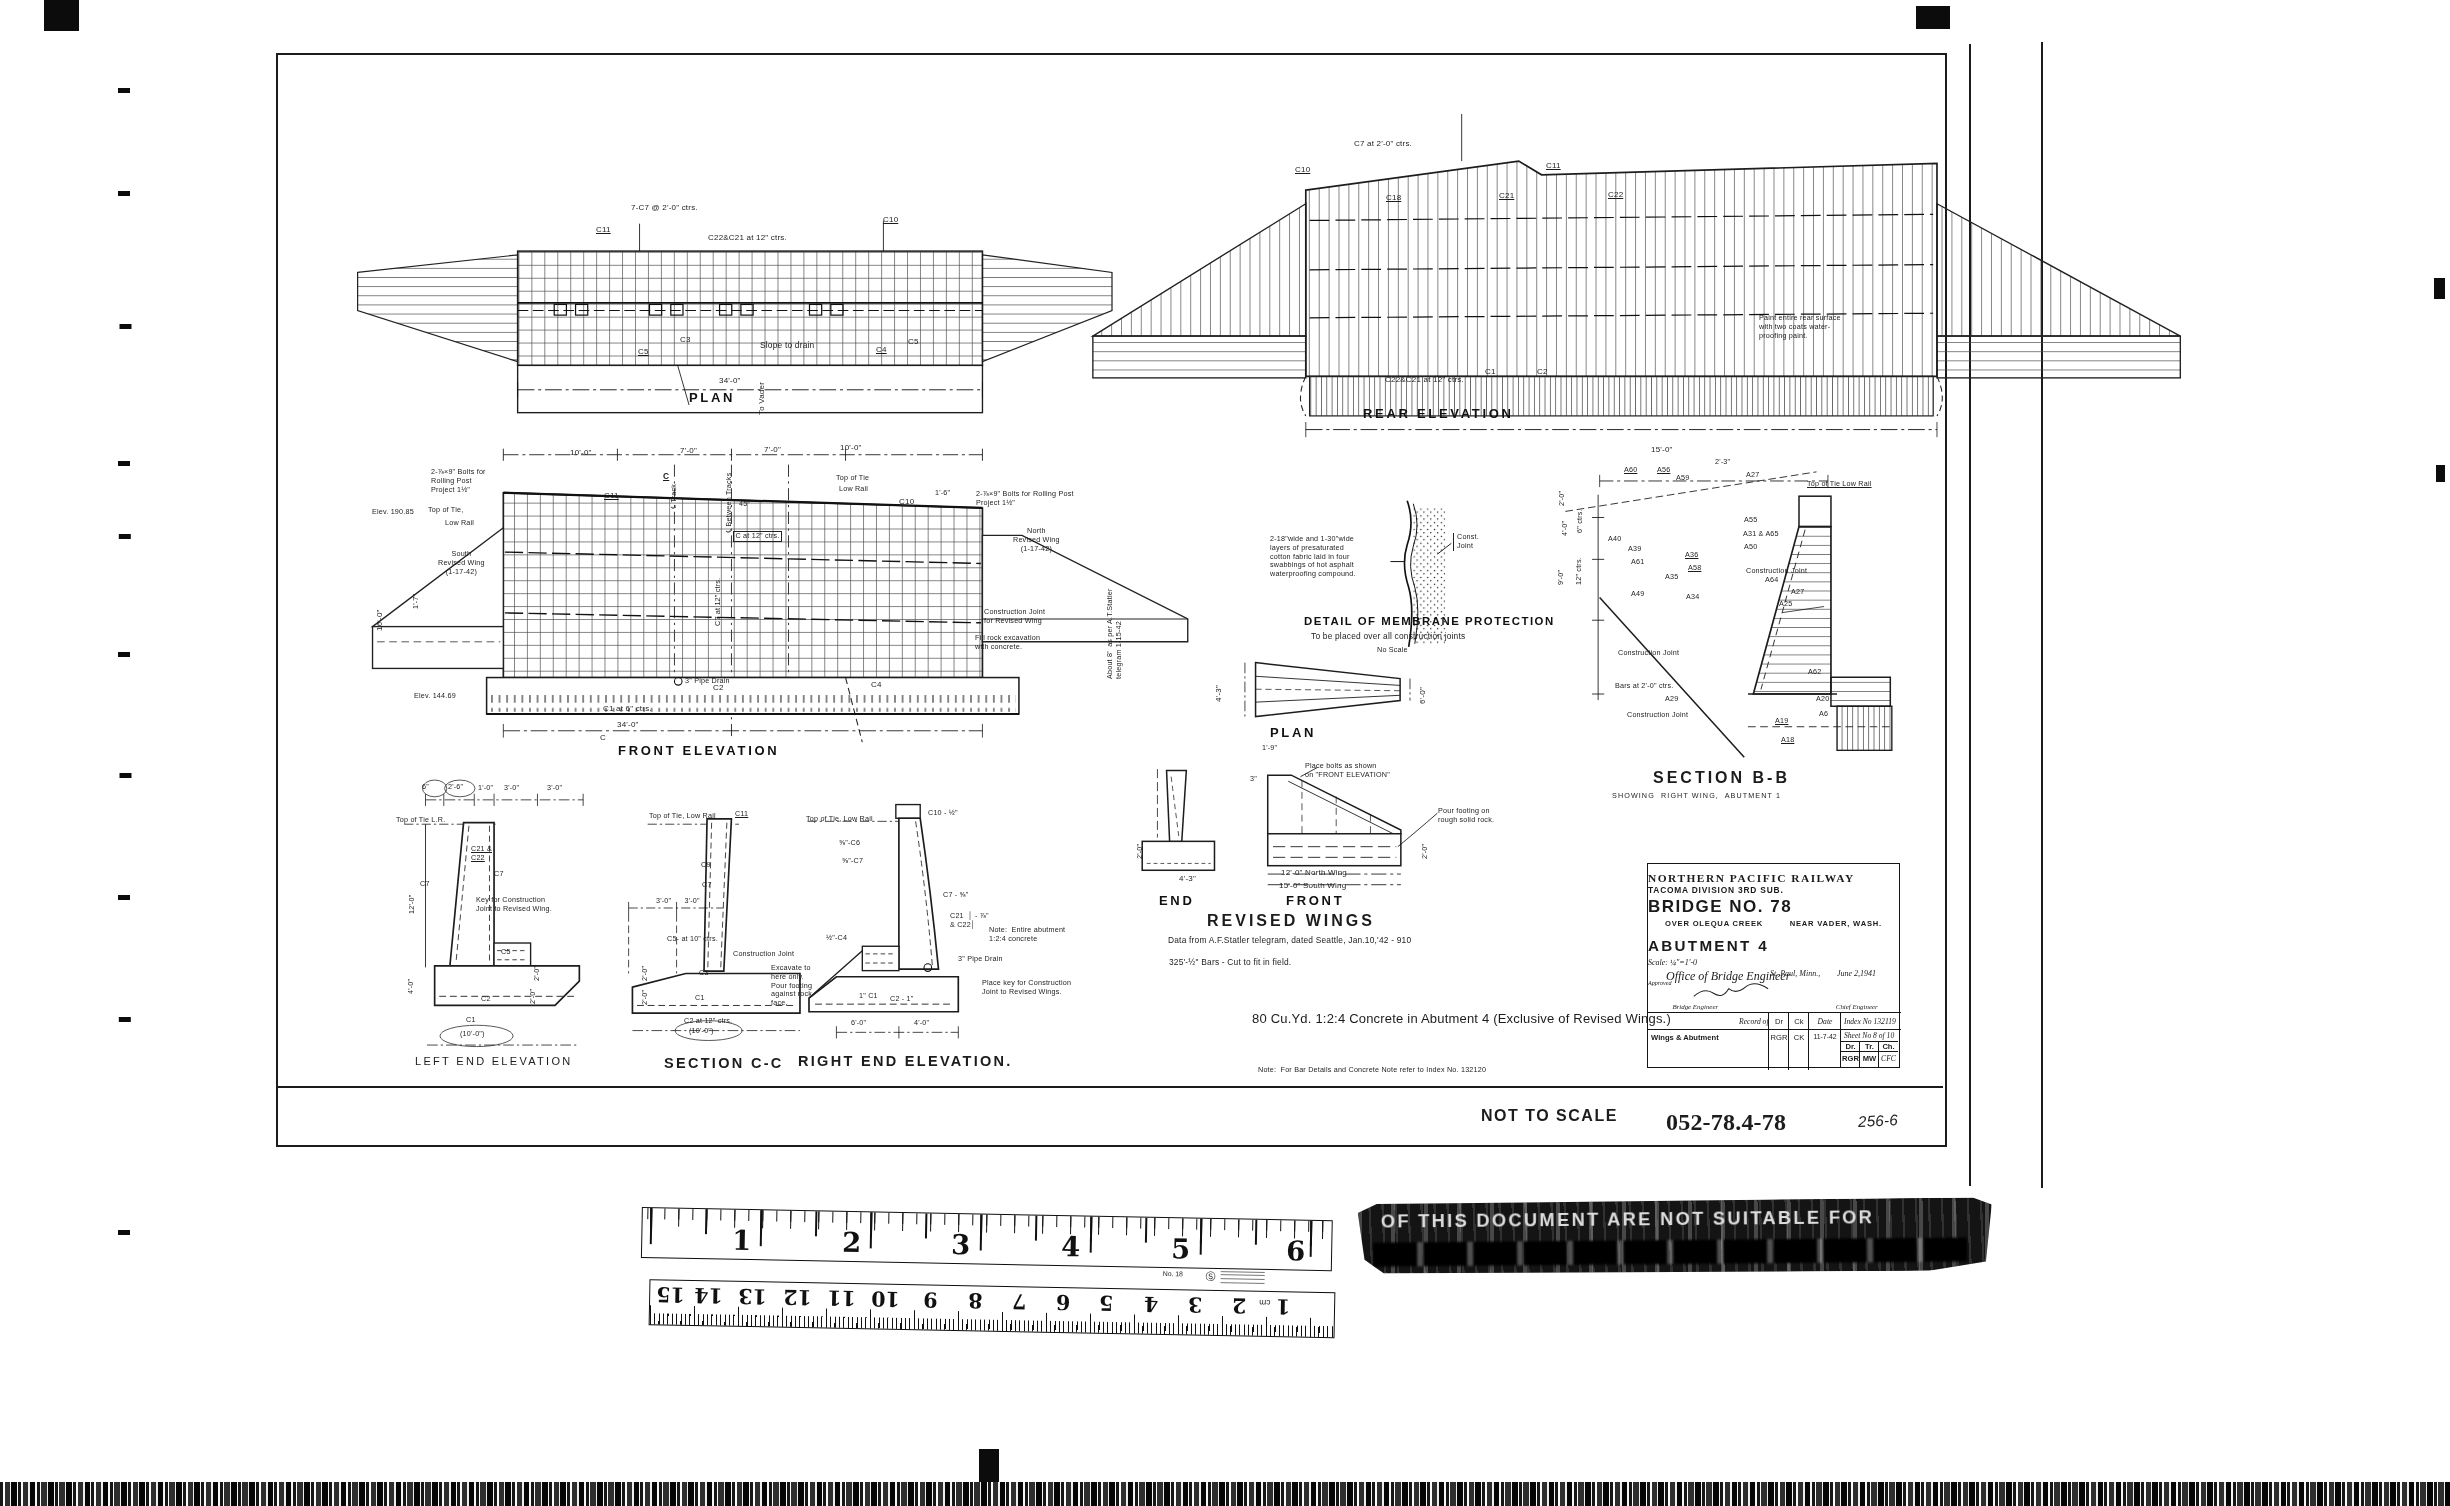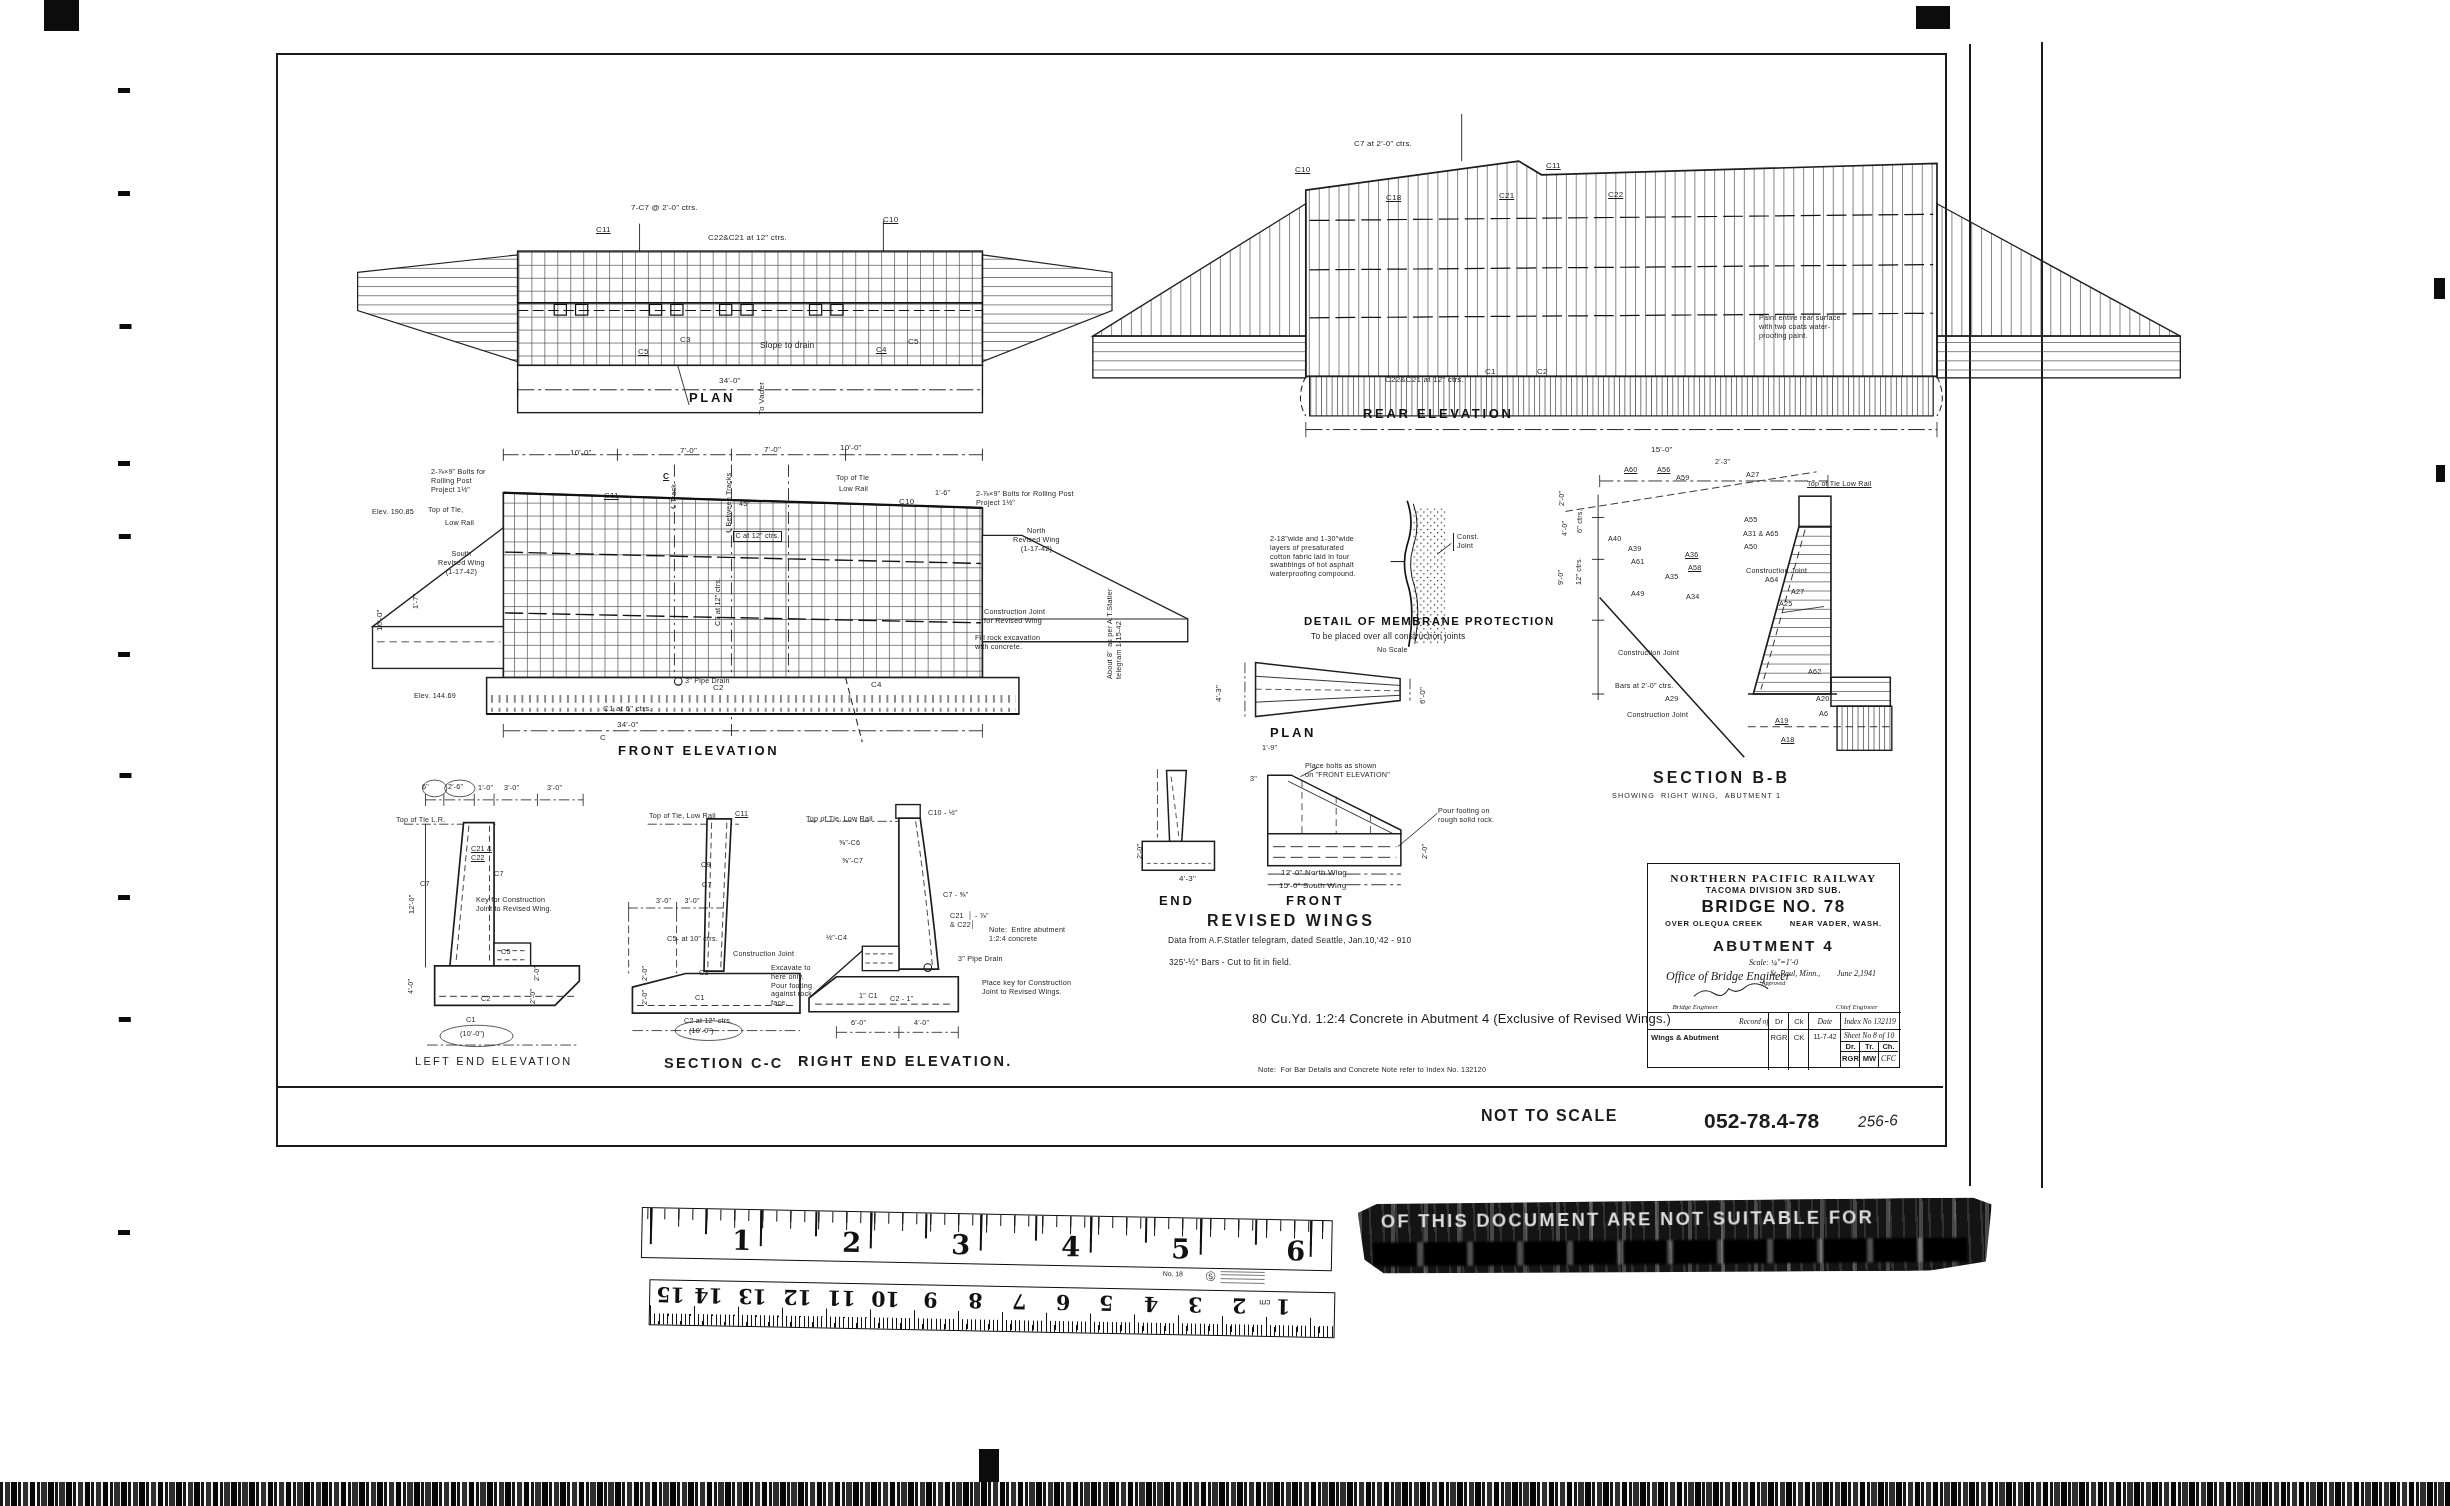--- a/index.html
+++ b/index.html
@@ -17,21 +17,21 @@
   svg{position:absolute;overflow:visible;}
   .sheet{position:absolute;border:2.3px solid #1b1b1b;background:transparent;}
   .line{position:absolute;background:#1b1b1b;}
   .watermark{position:absolute;left:97px;top:7.6px;font-size:36px;font-weight:600;
        letter-spacing:0.8px;color:rgba(255,255,255,.05);-webkit-text-stroke:1.5px #2b2b2b;
        text-shadow:0 0 0.8px #444;white-space:nowrap;font-family:"Liberation Sans",sans-serif;}
   
   .tb{position:absolute;left:1647px;top:863px;width:251px;height:203px;border:1.9px solid #151515;}
   .tb .serifc{font-family:"Liberation Serif",serif;font-weight:bold;letter-spacing:1.5px;}
   .tb .it{font-family:"Liberation Serif",serif;font-style:italic;}
-  .tbrow{position:absolute;left:0;width:100%;text-align:center;}
+  .tbrow{position:absolute;left:0;width:100%;text-align:left;}
   .cell{position:absolute;border-left:1.5px solid #151515;border-top:1.5px solid #151515;
         font-size:7.6px;overflow:hidden;}
   
   .ruler-wrap{position:absolute;left:642px;top:1201px;width:697px;height:131px;
         transform:rotate(1.1deg);transform-origin:0 0;}
   .ruler-in{position:absolute;left:0;top:6.1px;width:689px;height:49px;background:#fff;
         border:1.9px solid #0e0e0e;
         background-image:
           repeating-linear-gradient(90deg,#111 0 1.2px,transparent 1.2px 14px),
           repeating-linear-gradient(90deg,#111 0 1.4px,transparent 1.4px 28px),
@@ -551,21 +551,21 @@
     <div class="cell it" style="left:192px;top:165px;width:57px;height:12.2px;padding-left:3px;line-height:12.2px">Sheet  No  8  of  10</div>
     <div class="cell" style="left:192px;top:177px;width:19px;height:10.7px;text-align:center;line-height:10.7px;font-weight:bold">Dr.</div>
     <div class="cell" style="left:211px;top:177px;width:19px;height:10.7px;text-align:center;line-height:10.7px;font-weight:bold">Tr.</div>
     <div class="cell" style="left:230px;top:177px;width:19px;height:10.7px;text-align:center;line-height:10.7px;font-weight:bold">Ch.</div>
     <div class="cell" style="left:192px;top:187px;width:19px;height:14.5px;text-align:center;line-height:14.5px;font-weight:bold">RGR</div>
     <div class="cell" style="left:211px;top:187px;width:19px;height:14.5px;text-align:center;line-height:14.5px;font-weight:bold">MW</div>
     <div class="cell it" style="left:230px;top:187px;width:19px;height:14.5px;text-align:center;line-height:14.5px">CFC</div>
   </div>
 
   <span class="lbl" style="left:1481px;top:1106px;font-size:16px;font-weight:bold;letter-spacing:1.5px">NOT TO SCALE</span>
-  <span class="lbl" style="left:1704px;top:1108px;font-size:21px;font-weight:bold;font-family:Liberation Sans, sans-serif">052-78.4-78</span>
+  <span class="lbl" style="left:1666px;top:1108px;font-size:24px;font-weight:bold;font-family:Liberation Serif, serif">052-78.4-78</span>
   <span class="lbl" style="left:1858px;top:1112px;font-size:15.2px;font-style:italic;transform:rotate(-3deg)">256-6</span>
 
   <div class="ruler-wrap">
     <div class="ruler-in">
       <span class="inch-num" style="left:90px">1</span>
       <span class="inch-num" style="left:200px">2</span>
       <span class="inch-num" style="left:309px">3</span>
       <span class="inch-num" style="left:419px">4</span>
       <span class="inch-num" style="left:529px">5</span>
       <span class="inch-num" style="left:644px">6</span>

